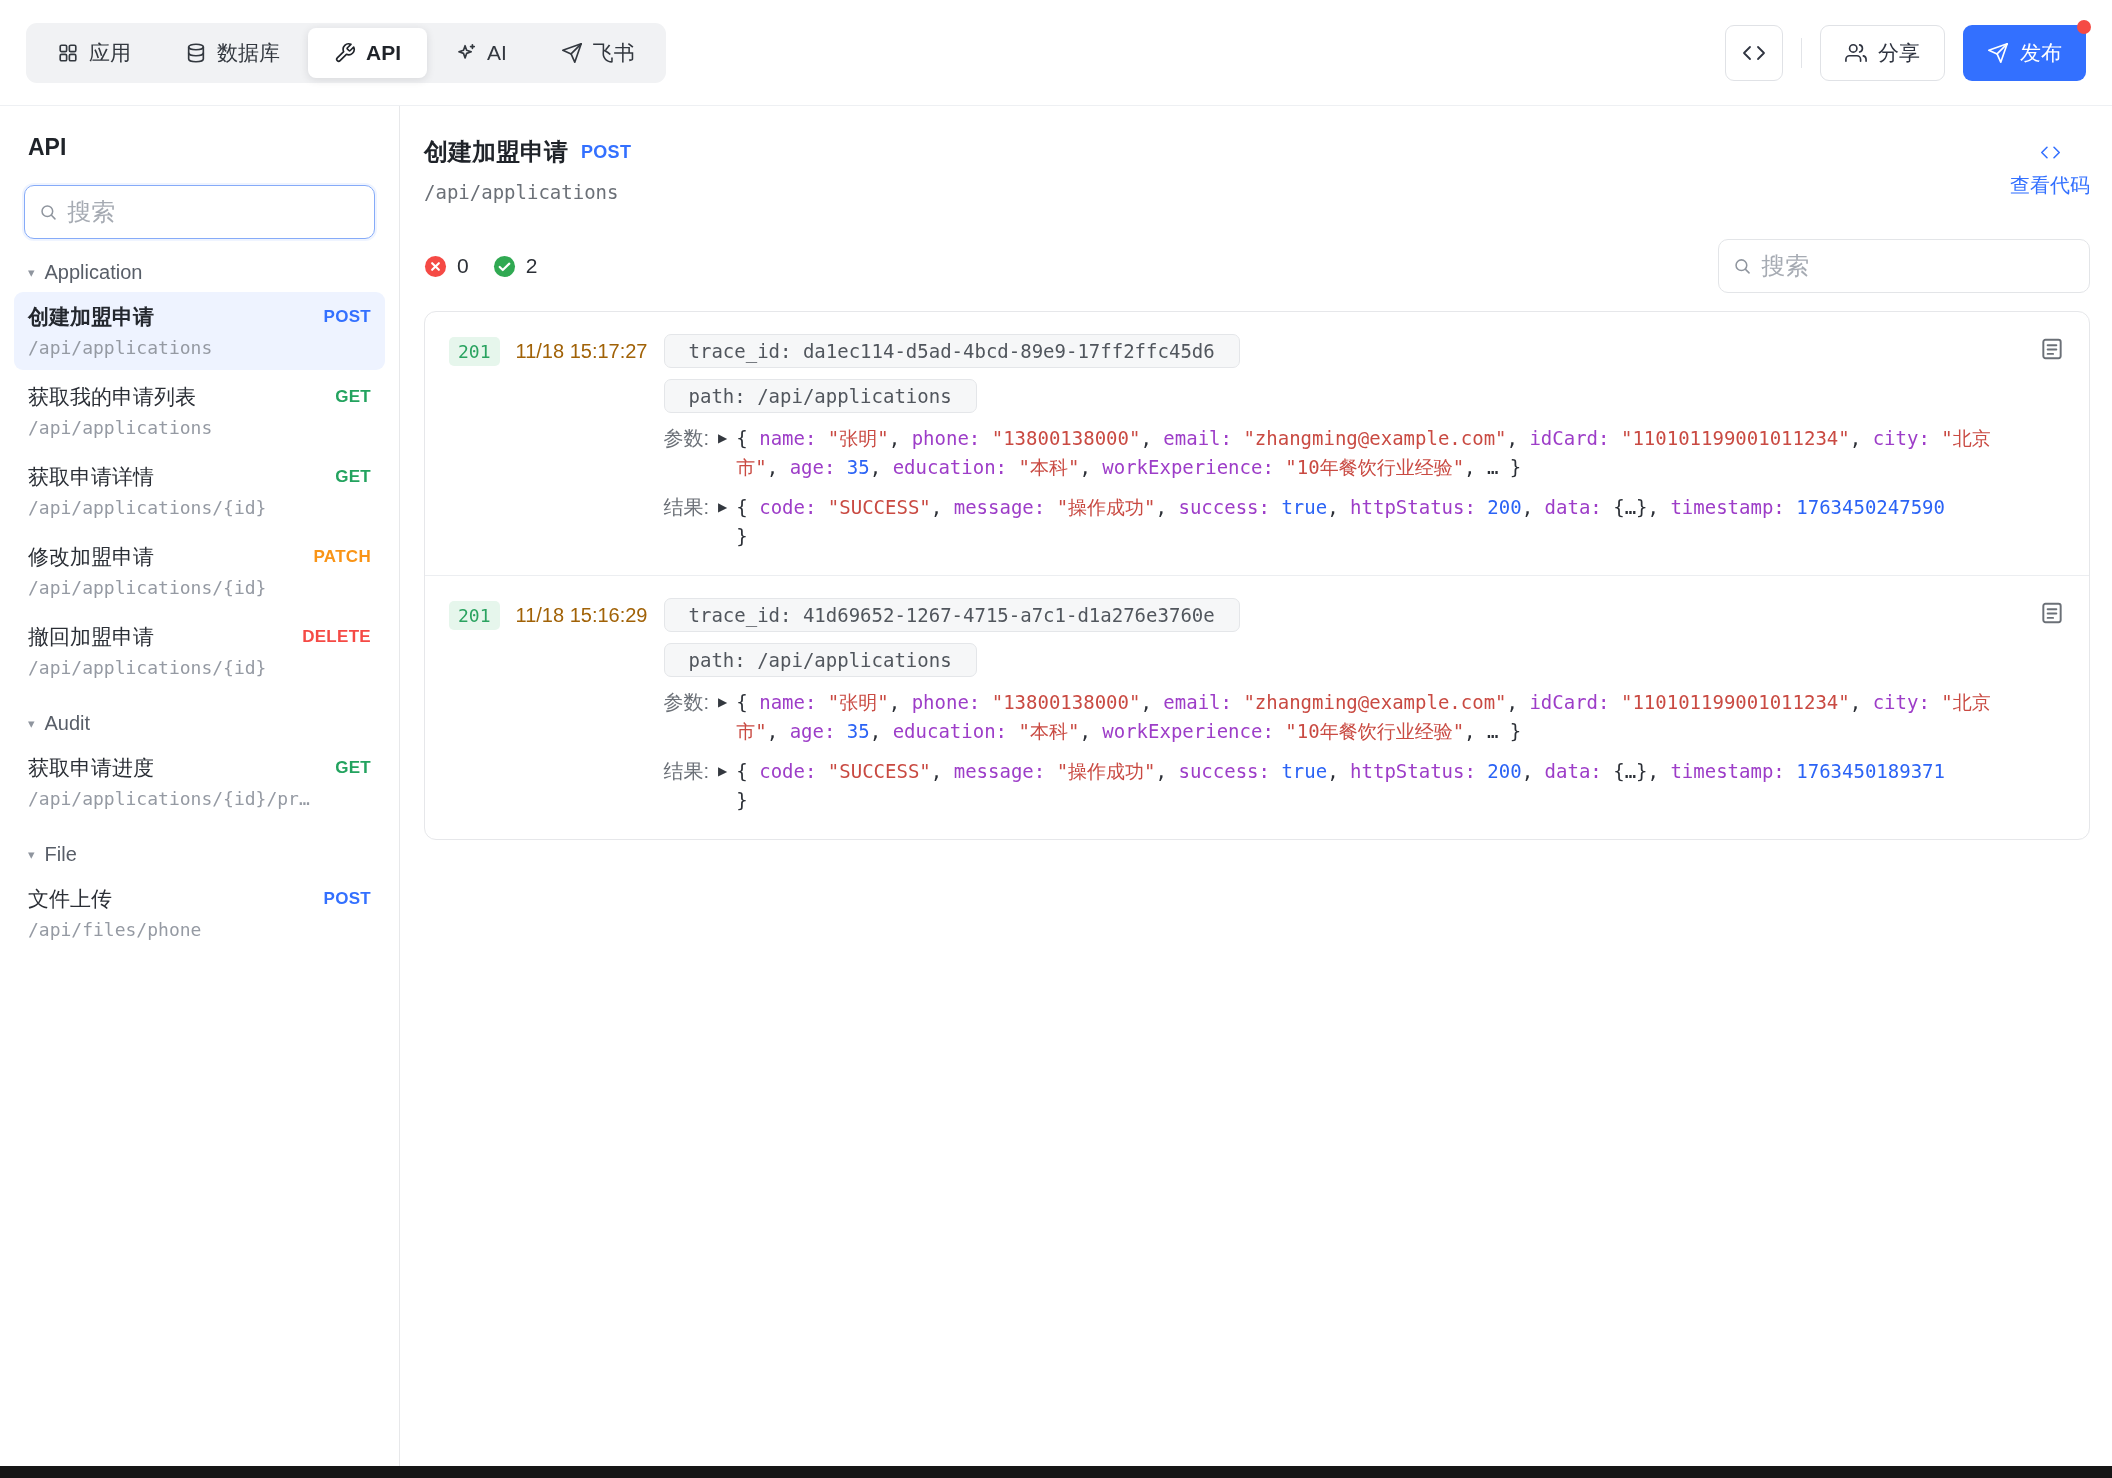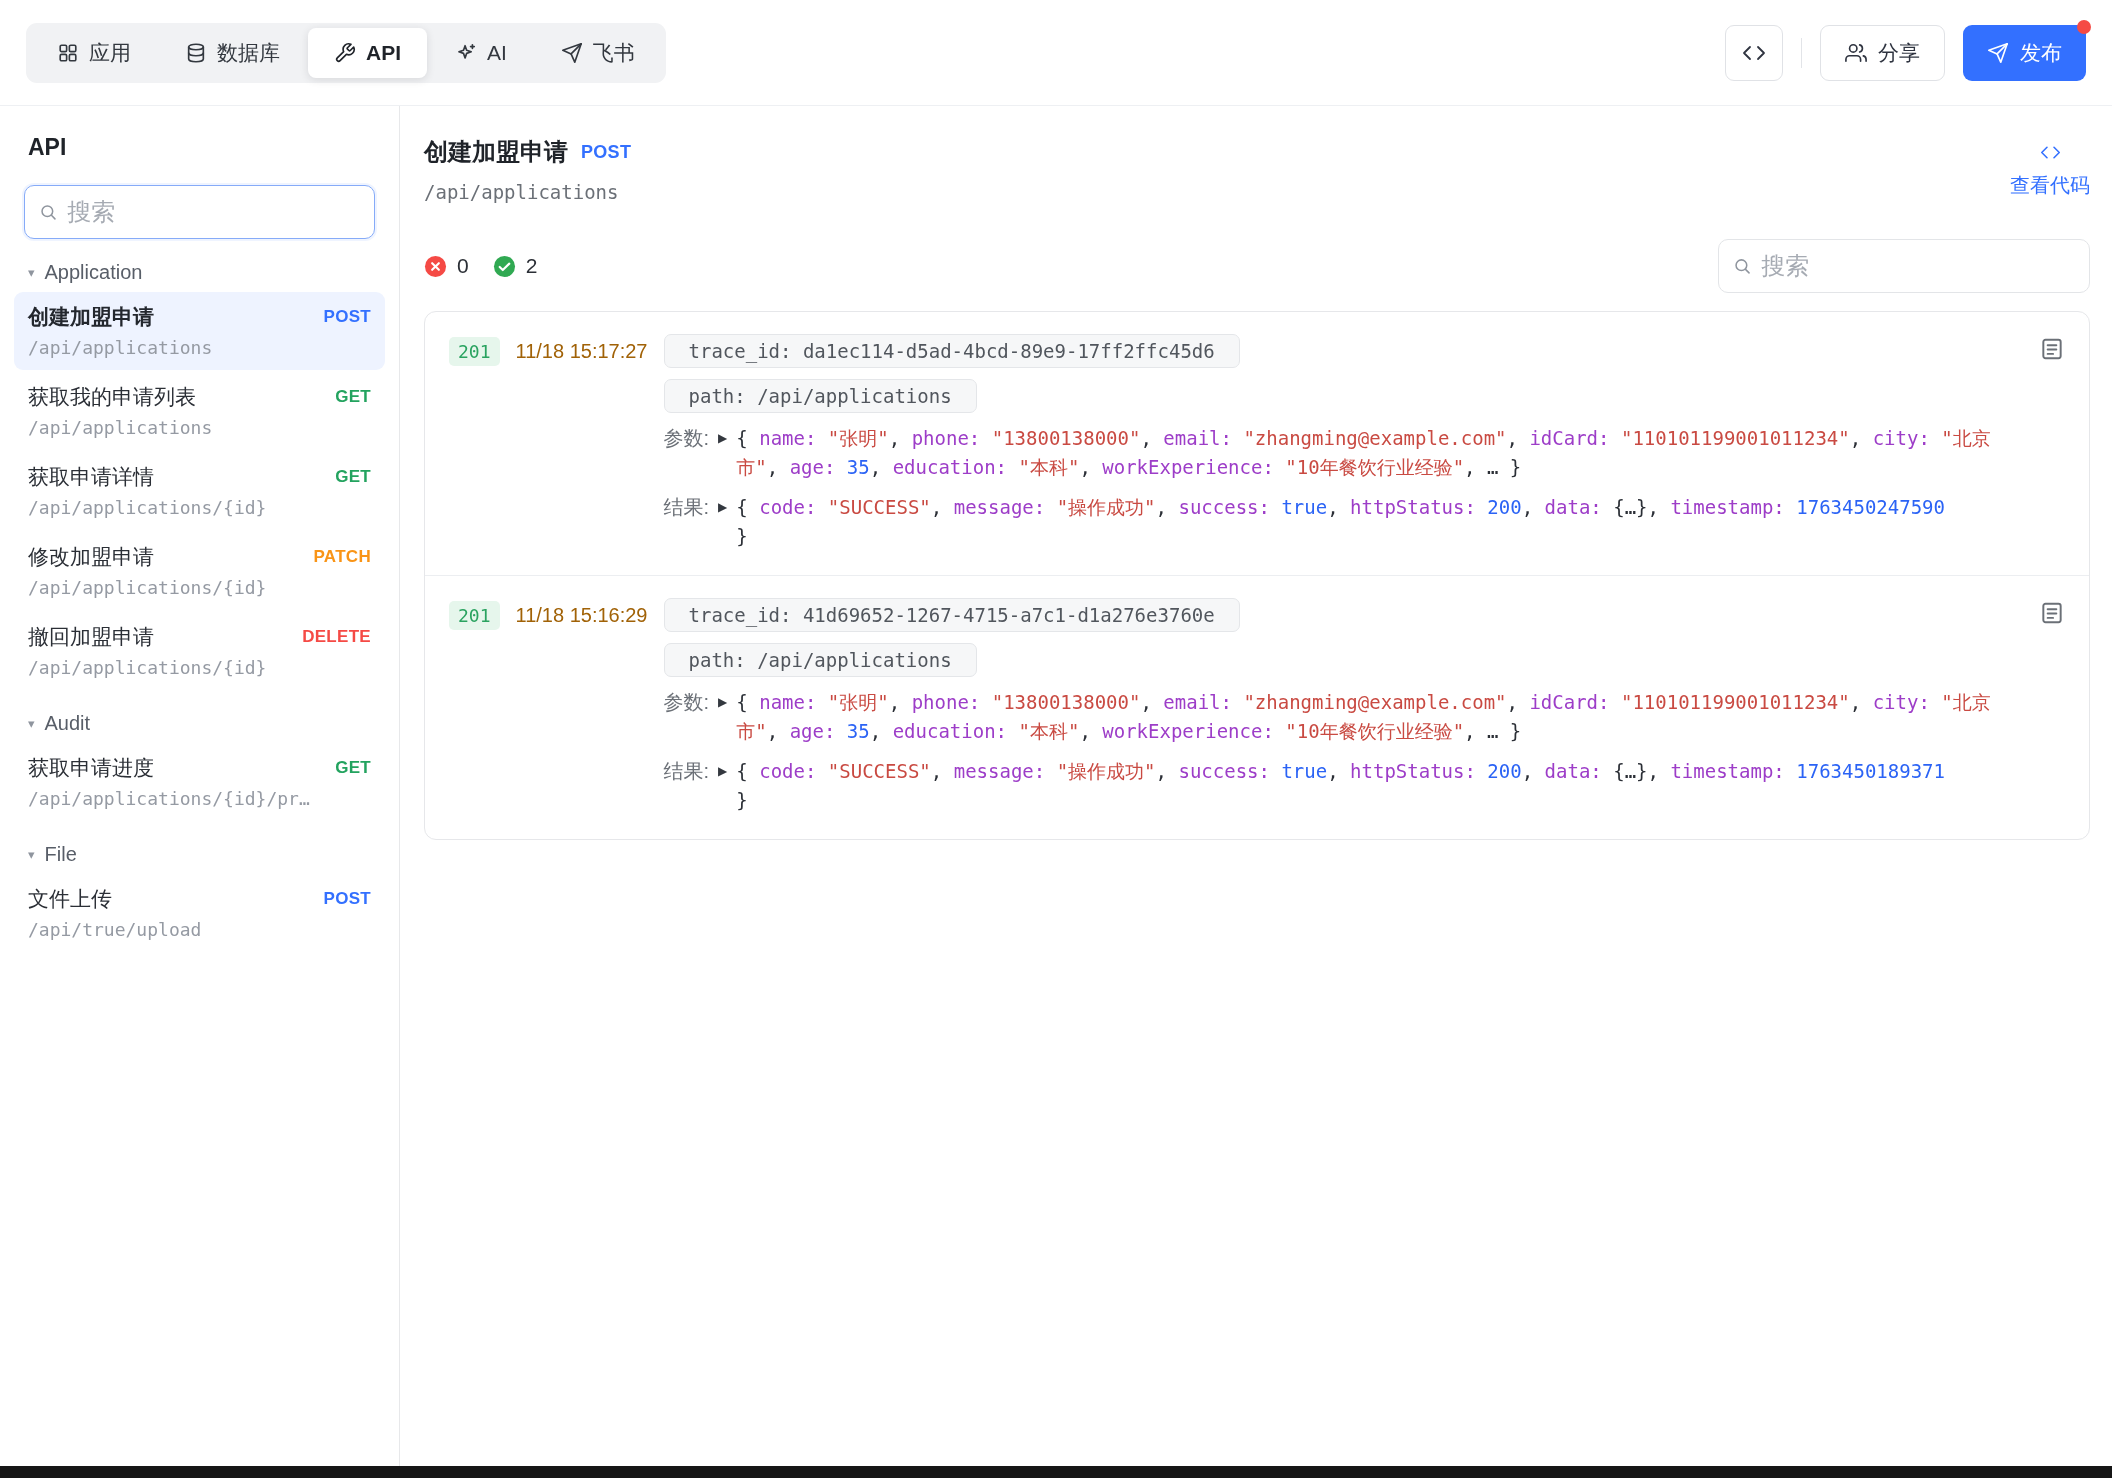--- a/index.html
+++ b/index.html
@@ -264,21 +264,21 @@
           </div>
           <div class="group-header">
             <span class="caret">▾</span>
             <span>File</span>
           </div>
           <div class="api-item">
             <div class="api-item-top">
               <span class="api-item-title">文件上传</span>
               <span class="api-method m-POST">POST</span>
             </div>
-            <div class="api-item-path">/api/true/upload</div>
+            <div class="api-item-path">/api/files/phone</div>
           </div>
         </div>
     </aside>
 
     <main class="main">
       <div class="main-header">
         <div>
           <div class="title-row">
             <span class="page-title">创建加盟申请</span>
             <span class="method-inline">POST</span>

